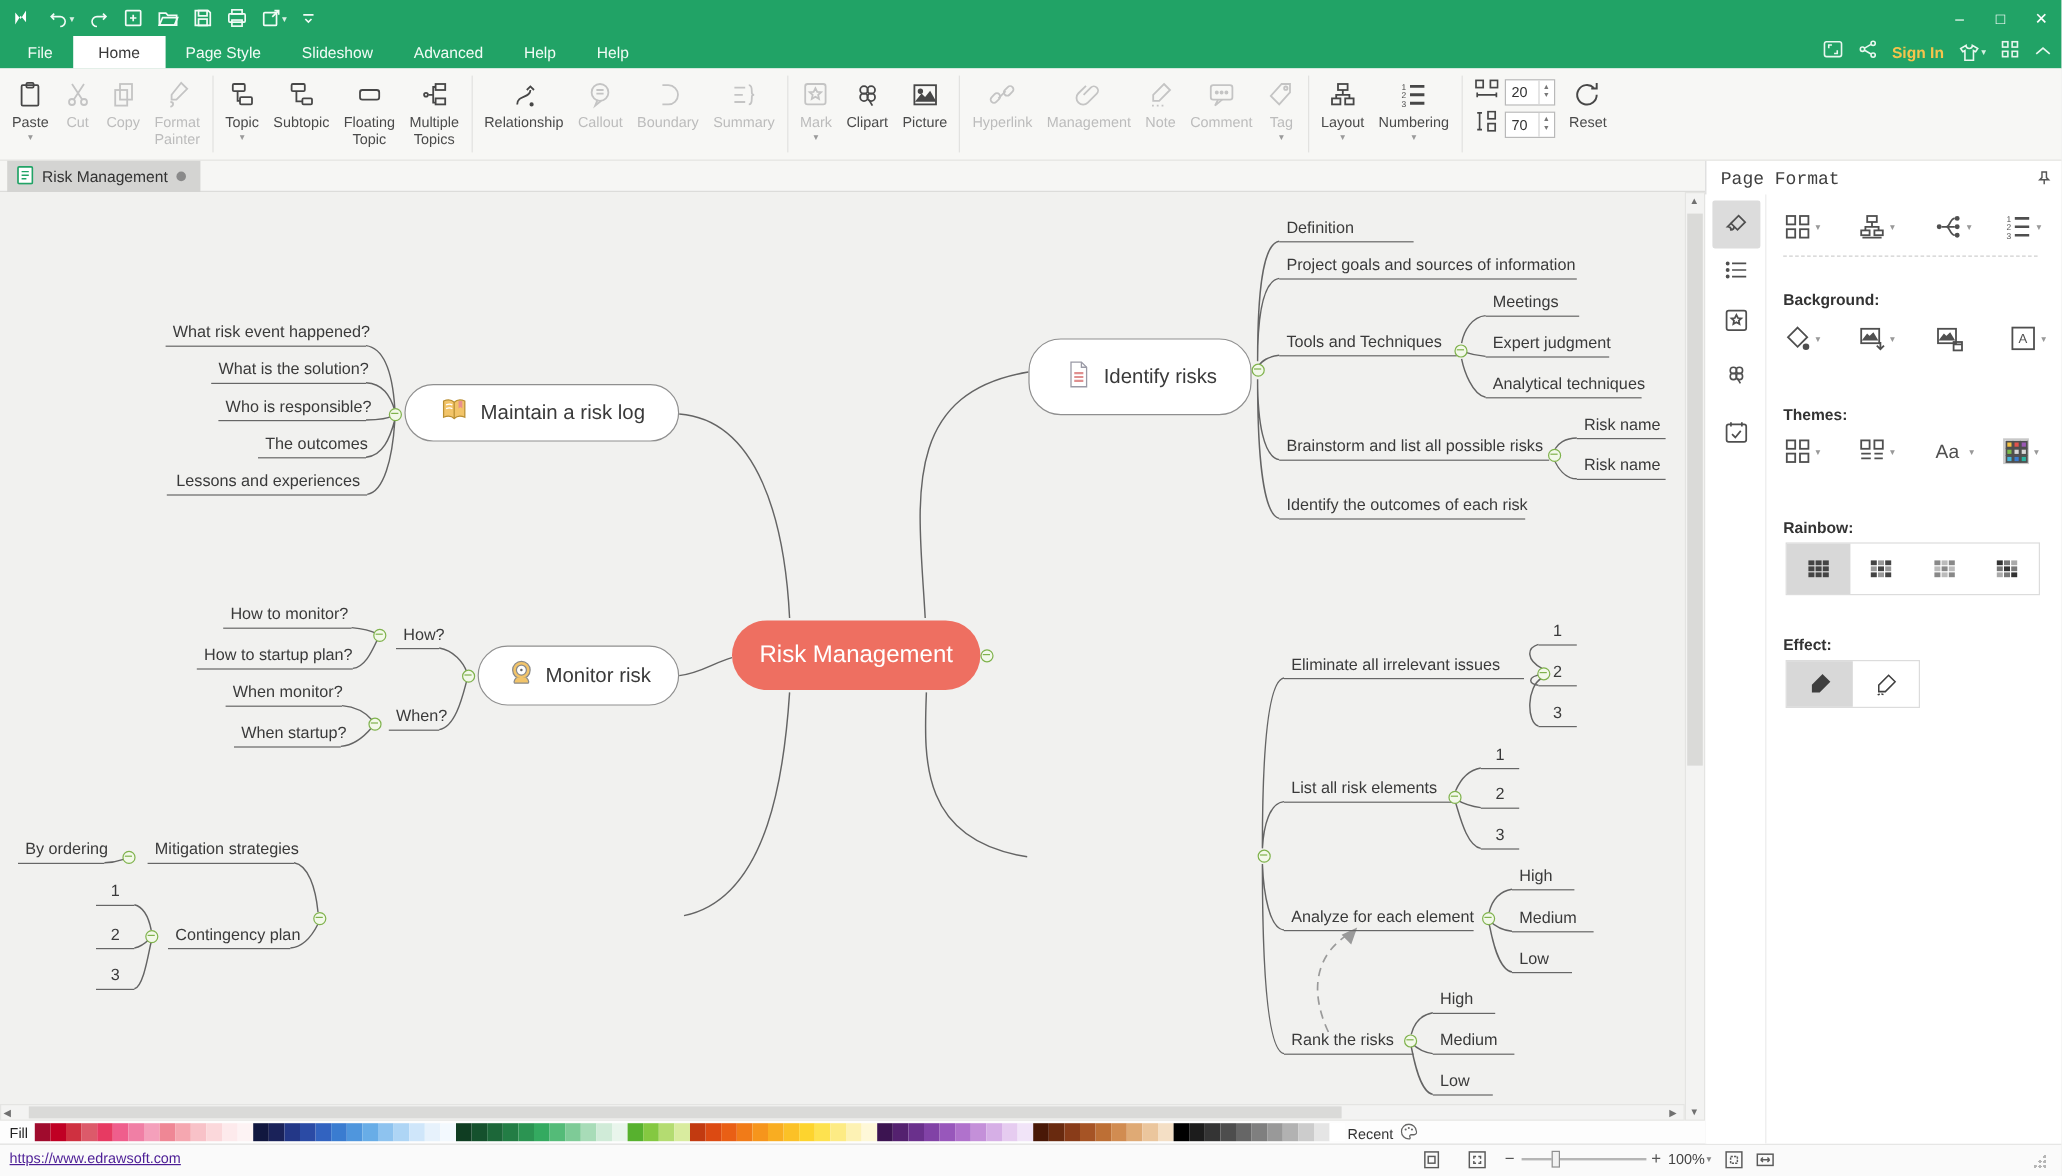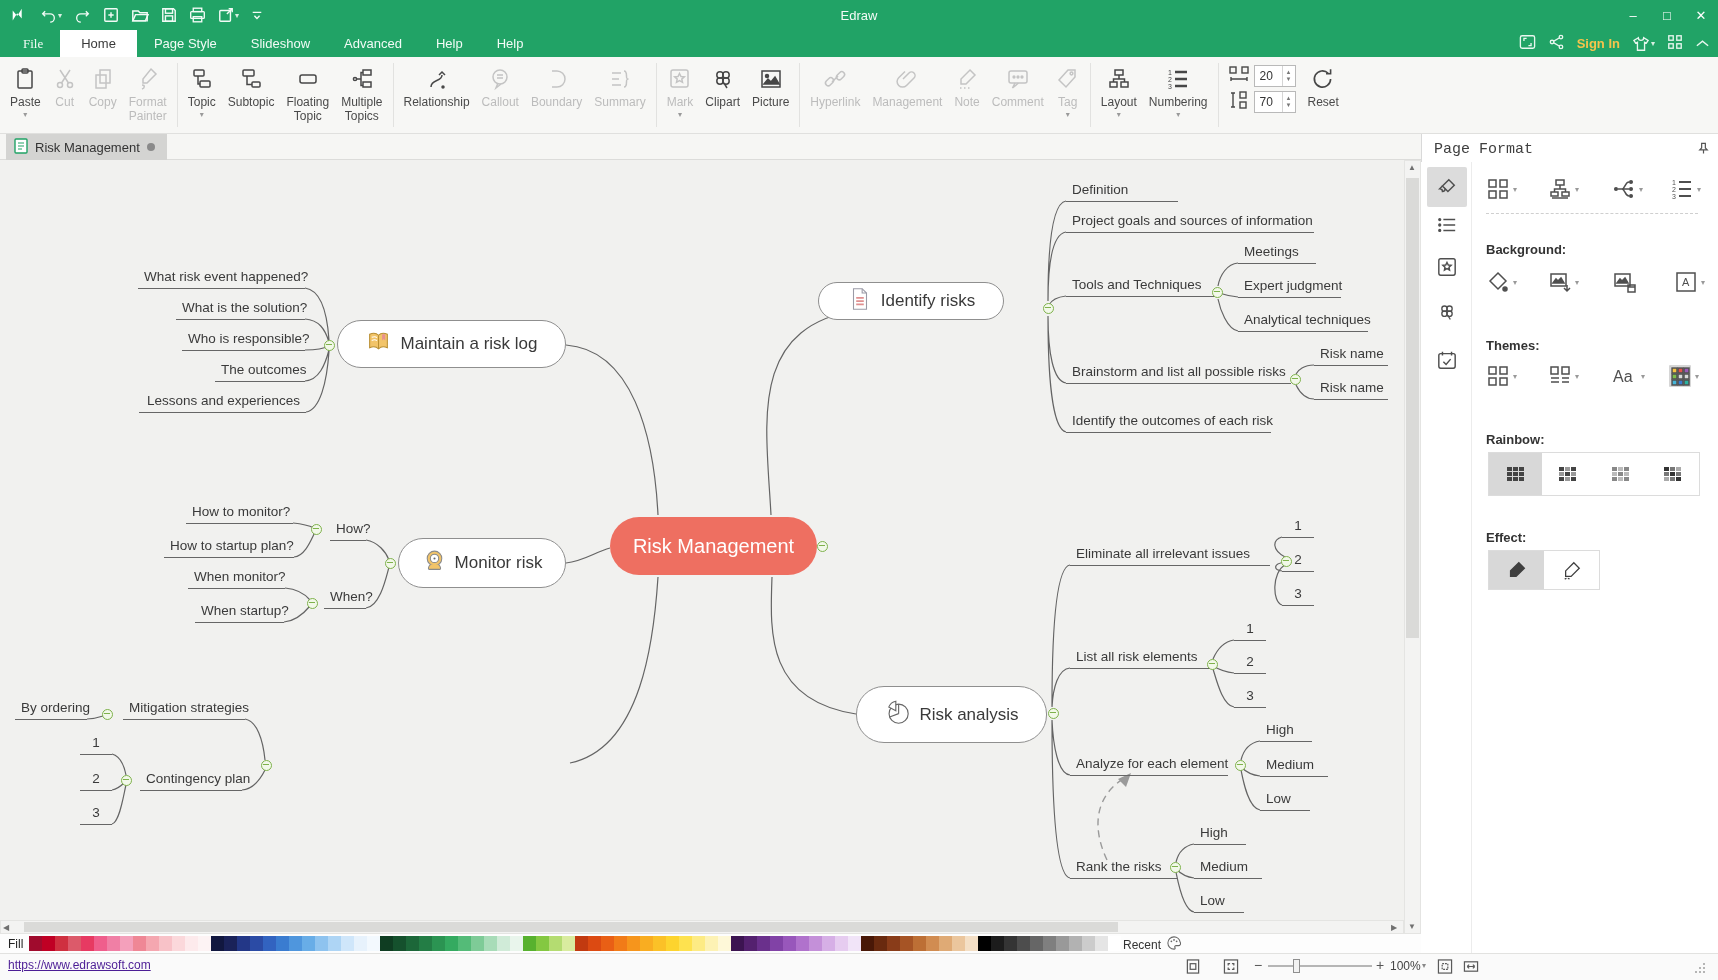--- a/index.html
+++ b/index.html
@@ -150,30 +150,29 @@
         <rect x="2" y="4" width="12" height="12" rx="1"></rect>
         <path d="M10 8l6-6M12 2h4v4"></path>
       </svg>
       <span class="tinycaret">▾</span>
   </span>
   <span class="tb-ic">
     <svg width="12" height="14" viewBox="0 0 14 16">
         <path d="M2 5h10M4 9l3 3 3-3"></path>
       </svg>
   </span>
-  <div id="win-title">Edraw</div>
   <div style="margin-left:auto; display:flex;">
     <span class="winbtn">–</span>
     <span class="winbtn">□</span>
     <span class="winbtn">✕</span>
   </div>
 </div>
 
 <div class="abs" id="menubar">
-  <span class="menu-item" style="margin-left:6px;font-family:Liberation Serif, serif;">File</span>
+  <span class="menu-item" style="margin-left:6px;">File</span>
   <span class="menu-item active">Home</span>
   <span class="menu-item">Page Style</span>
   <span class="menu-item">Slideshow</span>
   <span class="menu-item">Advanced</span>
   <span class="menu-item">Help</span>
   <span class="menu-item">Help</span>
 </div>
 <div class="abs" id="menubar-right">
   <span><svg width="17" height="16" viewBox="0 0 18 18">
         <rect x="1" y="2" width="16" height="14" rx="2"></rect>
@@ -566,37 +565,29 @@
   </div>
   <div class="topic-node" style="left:337px; top:160px; width:229px; height:48px; border-radius:24px;">
     <span><svg width="27" height="25" viewBox="0 0 24 24">
           <path d="M12 6C10 4 7 3.5 3.5 5v13C7 16.5 10 17 12 19c2-2 5-2.5 8.5-1V5C17 3.5 14 4 12 6z" fill="#f2c469" stroke="#b98f33" stroke-width="1"></path>
           <path d="M12 6v13" stroke="#b98f33" fill="none"></path>
           <path d="M5.5 8c2-.8 4-.6 5 .2M5.5 11c2-.8 4-.6 5 .2" stroke="#fff" fill="none"></path>
           <path d="M15.5 5v6l1.5-1.3 1.5 1.3V5" fill="#e8908f" stroke="none"></path>
         </svg></span>
     <span>Maintain a risk log</span>
   </div>
-  <div class="topic-node" style="left:818px; top:122px; width:186px; height:38px; border-radius:27px;">
+  <div class="topic-node" style="left:857px; top:122px; width:186px; height:64px; border-radius:27px;">
     <span><svg width="26" height="28" viewBox="0 0 24 24">
           <path d="M6 2.5h8l4 4V21.5H6z" fill="#fff" stroke="#9a9aa6"></path>
           <path d="M14 2.5v4h4" fill="none" stroke="#9a9aa6"></path>
           <g stroke="#e09090" stroke-width="1.7" fill="none">
             <path d="M8.5 11h7M8.5 14h7M8.5 17h7"></path>
           </g>
         </svg></span>
     <span>Identify risks</span>
-  </div>
-  <div class="topic-node" style="left:856px; top:526px; width:191px; height:57px; border-radius:28px;">
-    <span><svg width="27" height="27" viewBox="0 0 24 24">
-          <circle cx="13" cy="13" r="8.5" fill="#fff" stroke="#666"></circle>
-          <path d="M13 13V4.5M13 13l-8 3" fill="none" stroke="#666"></path>
-          <path d="M10.5 10.5L4.2 7.2A8.5 8.5 0 0110.5 2z" fill="#fff" stroke="#666"></path>
-        </svg></span>
-    <span>Risk analysis</span>
   </div>
 
   <div class="sub tr" style="left:138px; top:108px; width:167px;">What risk event happened?</div>
   <div class="sub tr" style="left:176px; top:139px; width:129px;">What is the solution?</div>
   <div class="sub tr" style="left:182px; top:170px; width:123px;">Who is responsible?</div>
   <div class="sub tr" style="left:215px; top:201px; width:90px;">The outcomes</div>
   <div class="sub tr" style="left:139px; top:232px; width:167px;">Lessons and experiences</div>
 
   <div class="sub tr" style="left:186px; top:343px; width:107px;">How to monitor?</div>
   <div class="sub tr" style="left:164px; top:377px; width:130px;">How to startup plan?</div>

